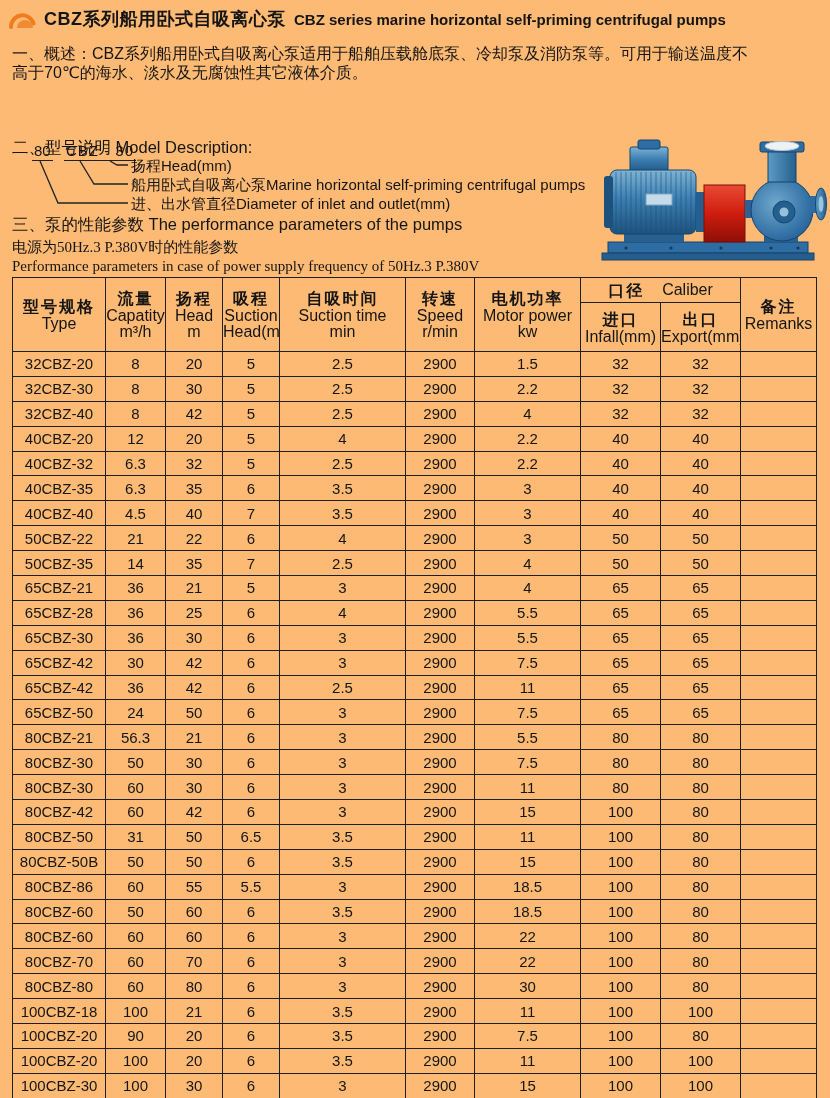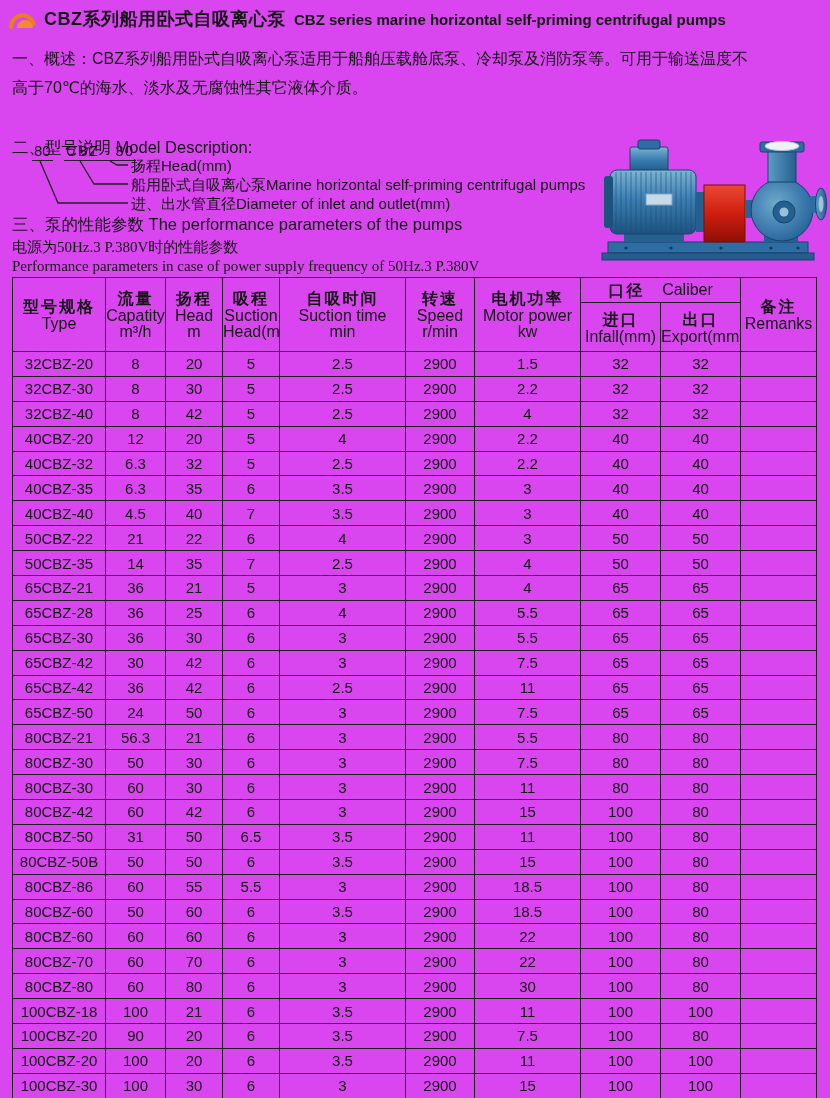--- a/index.html
+++ b/index.html
@@ -1,28 +1,28 @@
 <!DOCTYPE html>
 <html><head>
 <meta charset="utf-8">
 <style>
   html,body { margin:0; padding:0; background:#ffffff; }
   .page {
-    position:relative; width:830px; height:1098px; background:#d946ef;
+    position:relative; width:830px; height:1098px; background:#fdba74;
     font-family:"Liberation Sans","DejaVu Sans",sans-serif; color:#151515;
     overflow:hidden;
   }
   
   .title-row { position:absolute; top:7px; left:8px; display:flex; align-items:center; gap:8px; }
   .brand { flex:0 0 auto; }
   .title-zh { font-size:18px; font-weight:bold; letter-spacing:0.5px; }
   .title-en { font-size:15px; font-weight:bold; }
   
   .para { position:absolute; left:12px; width:808px; margin:0; white-space:pre-line; }
-  .para-zh { top:44px; font-size:16px; line-height:29px; }
+  .para-zh { top:44px; font-size:16px; line-height:19px; }
   .para-en { top:86px; font-size:15.5px; line-height:20px; }
   .h2 { position:absolute; left:12px; font-size:16.5px; }
   .h-model { top:137px; }
   .h-perf  { top:214px; }
   .note { position:absolute; left:12px; font-size:15px;font-family:Liberation Serif, serif; }
   .note-zh { top:238px; }
   .note-en { top:258px; }
   
   .model-diagram { position:absolute; left:12px; top:142px; width:584px; height:80px; }
   .code { position:absolute; top:0; font-size:15px; border-bottom:1.5px solid #222; padding:0 2px 1px; }

